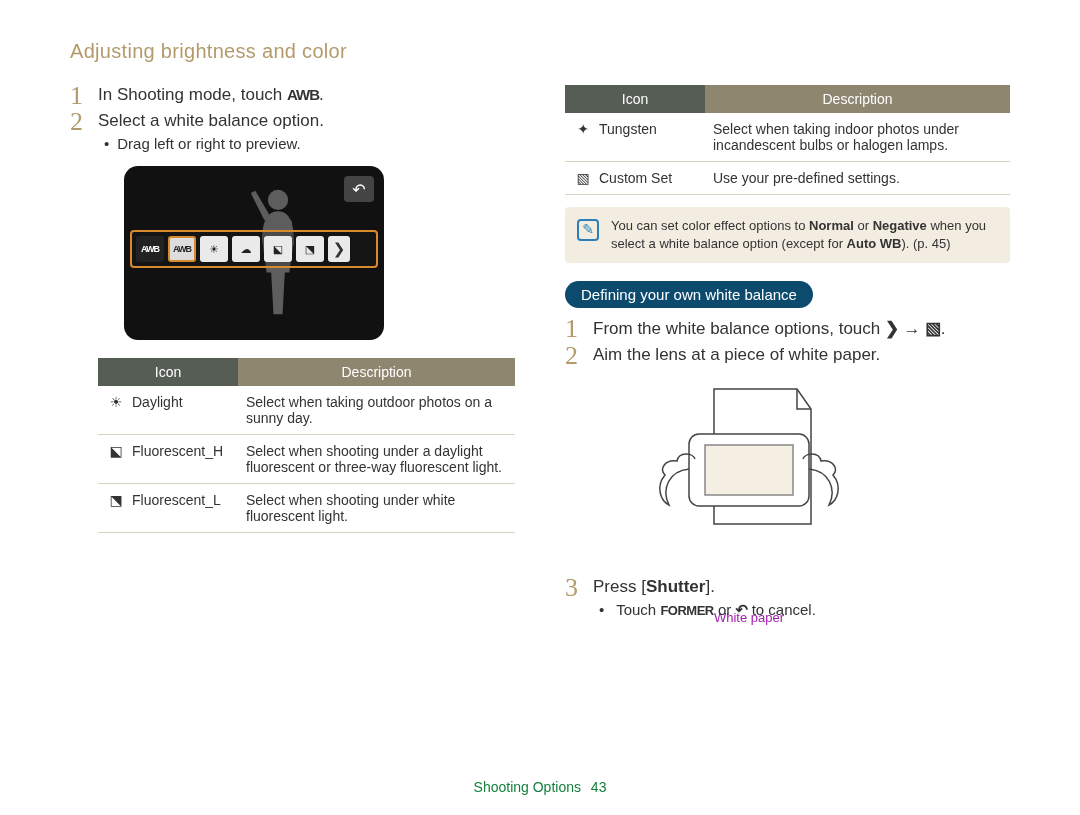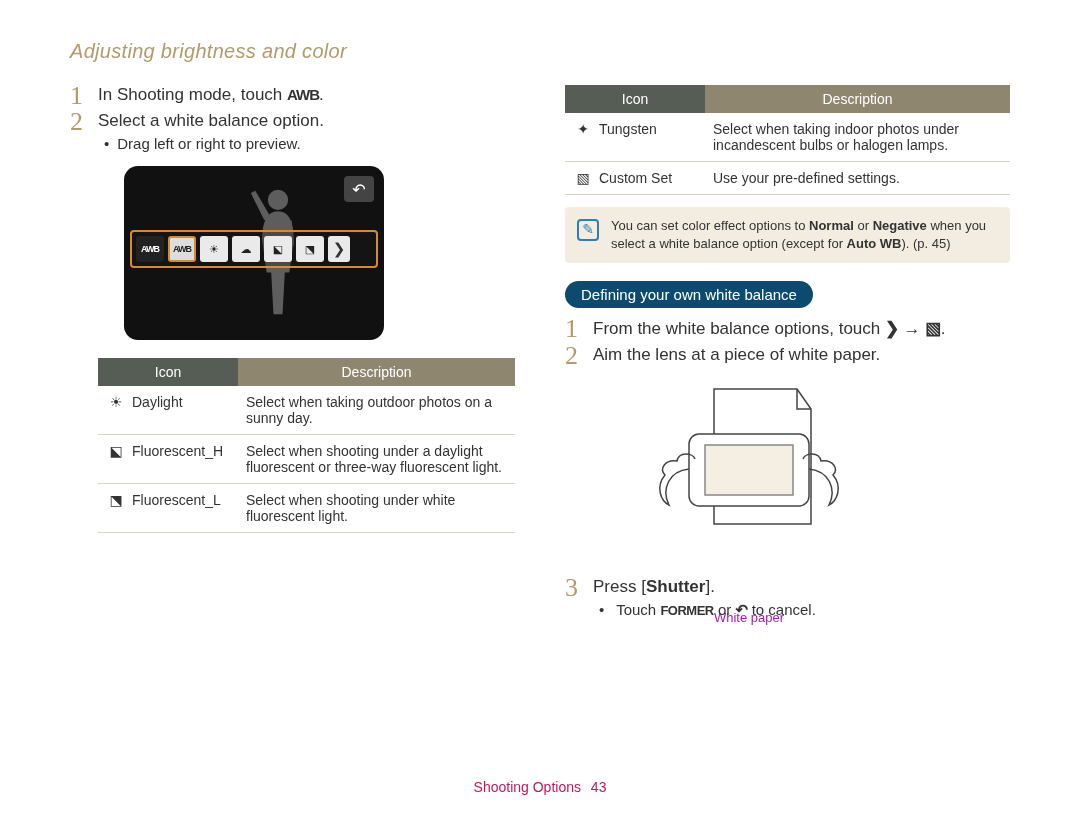--- a/index.html
+++ b/index.html
@@ -11,21 +11,20 @@
     padding: 40px 70px 20px 70px;
     color: #333;
     font-size: 15px;
   }
   .page-title {
     font-size: 20px;
     font-weight: 300;
     color: #b39a6b;
     margin-bottom: 22px;
     letter-spacing: 0.3px;
-    font-style: italic;
   }
   .columns { display: flex; gap: 50px; }
   .col { flex: 1; min-width: 0; }
   ol.steps { list-style: none; counter-reset: step; }
   ol.steps > li {
     counter-increment: step;
     position: relative;
     padding-left: 28px;
     margin-bottom: 6px;
   }
@@ -107,21 +106,21 @@
     border-radius:4px; display:flex; align-items:center; justify-content:center;
     font-size:14px;
   }
   .illus {
     margin:14px 0 8px 26px;
     width:260px; height:190px;
     position:relative;
   }
   .illus svg { width:100%; height:100%; }
   .illus-label { text-align:center; font-size:13px; color:#a21caf;margin-top:38px; }
-  .footer { position:absolute; left:0; right:0; bottom:20px; text-align:center; font-size:14px; color:#be185d; }
+  .footer { position:absolute; left:0; right:0; bottom:20px; text-align:center; font-size:14px; color:#15803d; }
   .footer .page-num { margin-left:6px; }
   .icon-inline { font-weight:bold; font-family: Arial, sans-serif; letter-spacing:-.5px; }
   .awb-glyph { font-weight:900; font-family: Arial Black, Arial, sans-serif; font-size:15px; letter-spacing:-1px;}
   .former-glyph { font-weight:900; font-family: Arial Black, Arial, sans-serif; font-size:13px; letter-spacing:-.5px;}
 </style>
 </head>
 <body>
 
 <h1 class="page-title">Adjusting brightness and color</h1>
 

